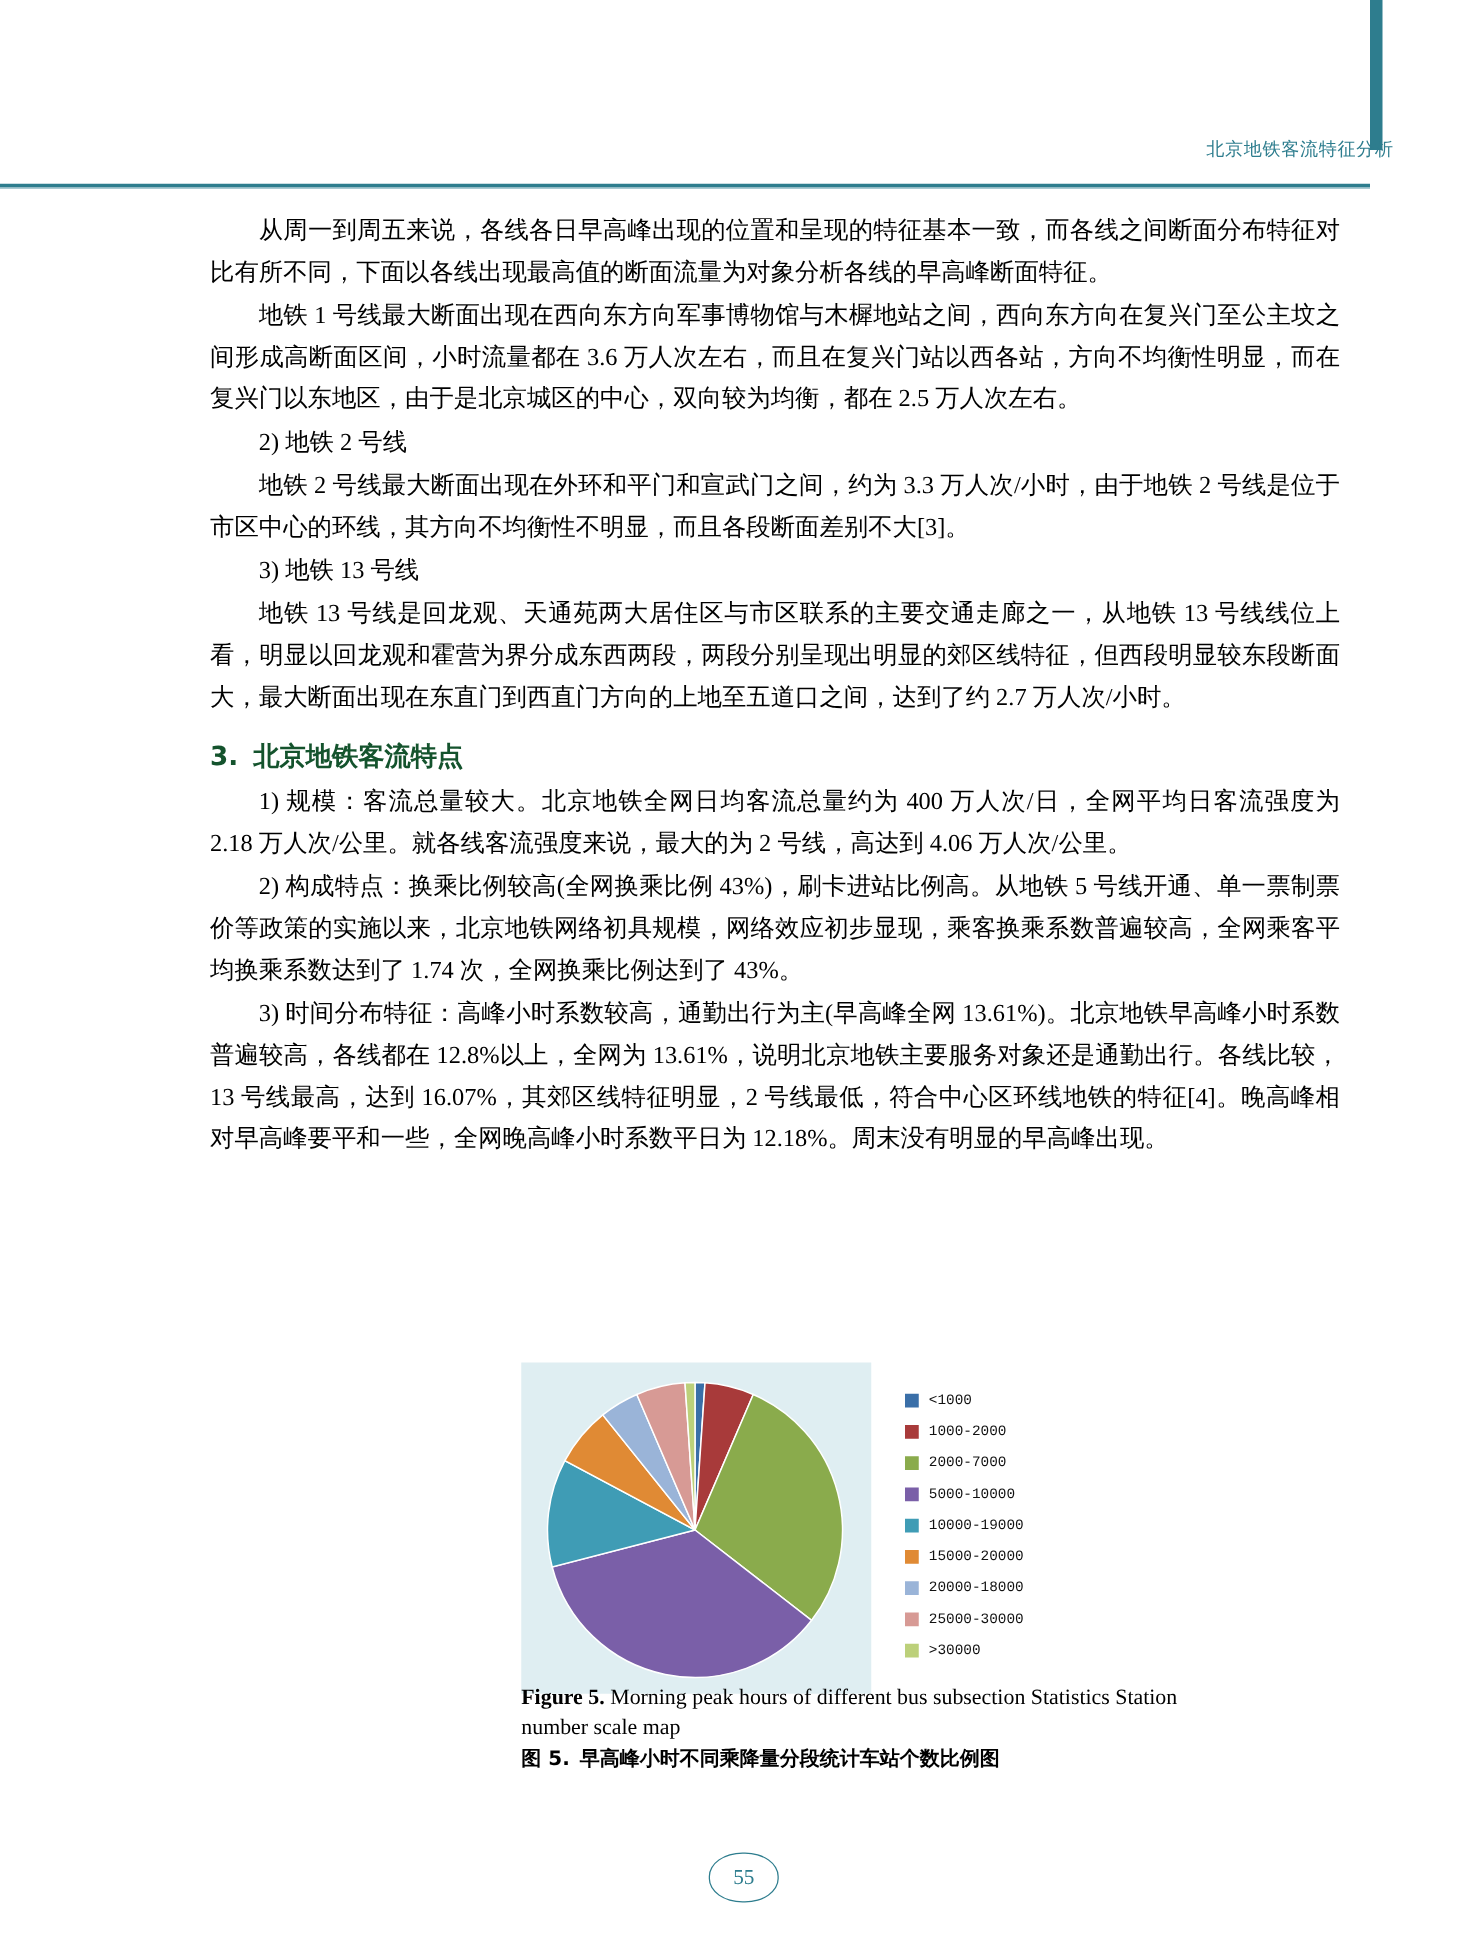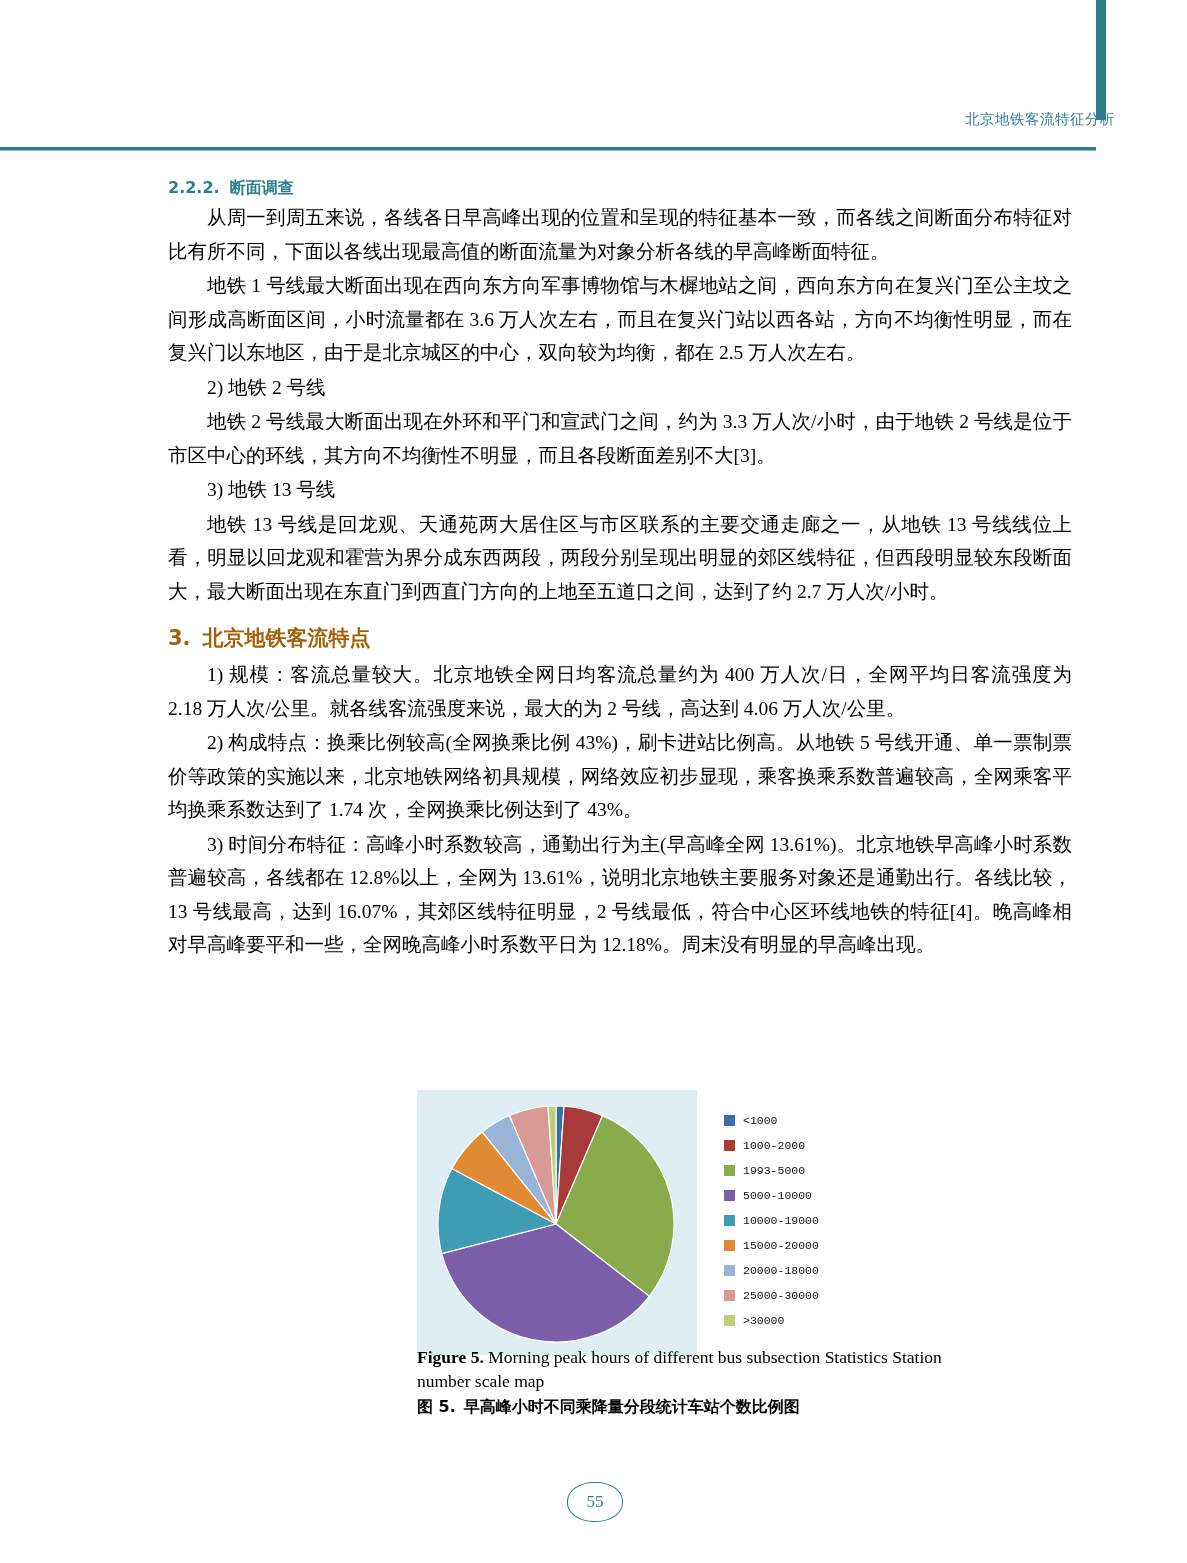--- a/index.html
+++ b/index.html
@@ -76,21 +76,21 @@
     font-weight: bold;
     color: #2e7d8e;
   }
   h3.sub .num { margin-right: 10px; }
 
   h2.section {
     margin: 16px 0 6px 0;
     font-family: "DejaVu Sans", sans-serif;
     font-size: 21px;
     font-weight: bold;
-    color: #a16207;
+    color: #14532d;
   }
   h2.section .num { margin-right: 12px; }
 
   
   .figure-wrap {
     position: absolute;
     top: 1090px;
     left: 0;
     width: 1187px;
   }
@@ -170,23 +170,20 @@
 <body>
 
 <div class="header-bar-right"></div>
 <div class="header-rule"></div>
 <div class="header-rule-inner"></div>
 <div class="header-title">北京地铁客流特征分析</div>
 
 <div class="content">
 
 
-  <h3 class="sub">
-    <span class="num">2.2.2.</span><span>断面调查</span>
-  </h3>
 
   <p class="body">从周一到周五来说，各线各日早高峰出现的位置和呈现的特征基本一致，而各线之间断面分布特征对比有所不同，下面以各线出现最高值的断面流量为对象分析各线的早高峰断面特征。</p>
   <p class="body">地铁 1 号线最大断面出现在西向东方向军事博物馆与木樨地站之间，西向东方向在复兴门至公主坟之间形成高断面区间，小时流量都在 3.6 万人次左右，而且在复兴门站以西各站，方向不均衡性明显，而在复兴门以东地区，由于是北京城区的中心，双向较为均衡，都在 2.5 万人次左右。</p>
   <p class="body">2) 地铁 2 号线</p>
   <p class="body">地铁 2 号线最大断面出现在外环和平门和宣武门之间，约为 3.3 万人次/小时，由于地铁 2 号线是位于市区中心的环线，其方向不均衡性不明显，而且各段断面差别不大[3]。</p>
   <p class="body">3) 地铁 13 号线</p>
   <p class="body">地铁 13 号线是回龙观、天通苑两大居住区与市区联系的主要交通走廊之一，从地铁 13 号线线位上看，明显以回龙观和霍营为界分成东西两段，两段分别呈现出明显的郊区线特征，但西段明显较东段断面大，最大断面出现在东直门到西直门方向的上地至五道口之间，达到了约 2.7 万人次/小时。</p>
 
   <h2 class="section">
     <span class="num">3.</span><span>北京地铁客流特点</span>
@@ -217,21 +214,21 @@
         <div class="legend-row">
           <span class="legend-swatch" style="background: rgb(58, 111, 168);"></span>
           <span>&lt;1000</span>
         </div>
         <div class="legend-row">
           <span class="legend-swatch" style="background: rgb(168, 58, 58);"></span>
           <span>1000-2000</span>
         </div>
         <div class="legend-row">
           <span class="legend-swatch" style="background: rgb(138, 171, 76);"></span>
-          <span>1993-5000</span>
+          <span>2000-7000</span>
         </div>
         <div class="legend-row">
           <span class="legend-swatch" style="background: rgb(122, 95, 168);"></span>
           <span>5000-10000</span>
         </div>
         <div class="legend-row">
           <span class="legend-swatch" style="background: rgb(63, 156, 181);"></span>
           <span>10000-19000</span>
         </div>
         <div class="legend-row">

